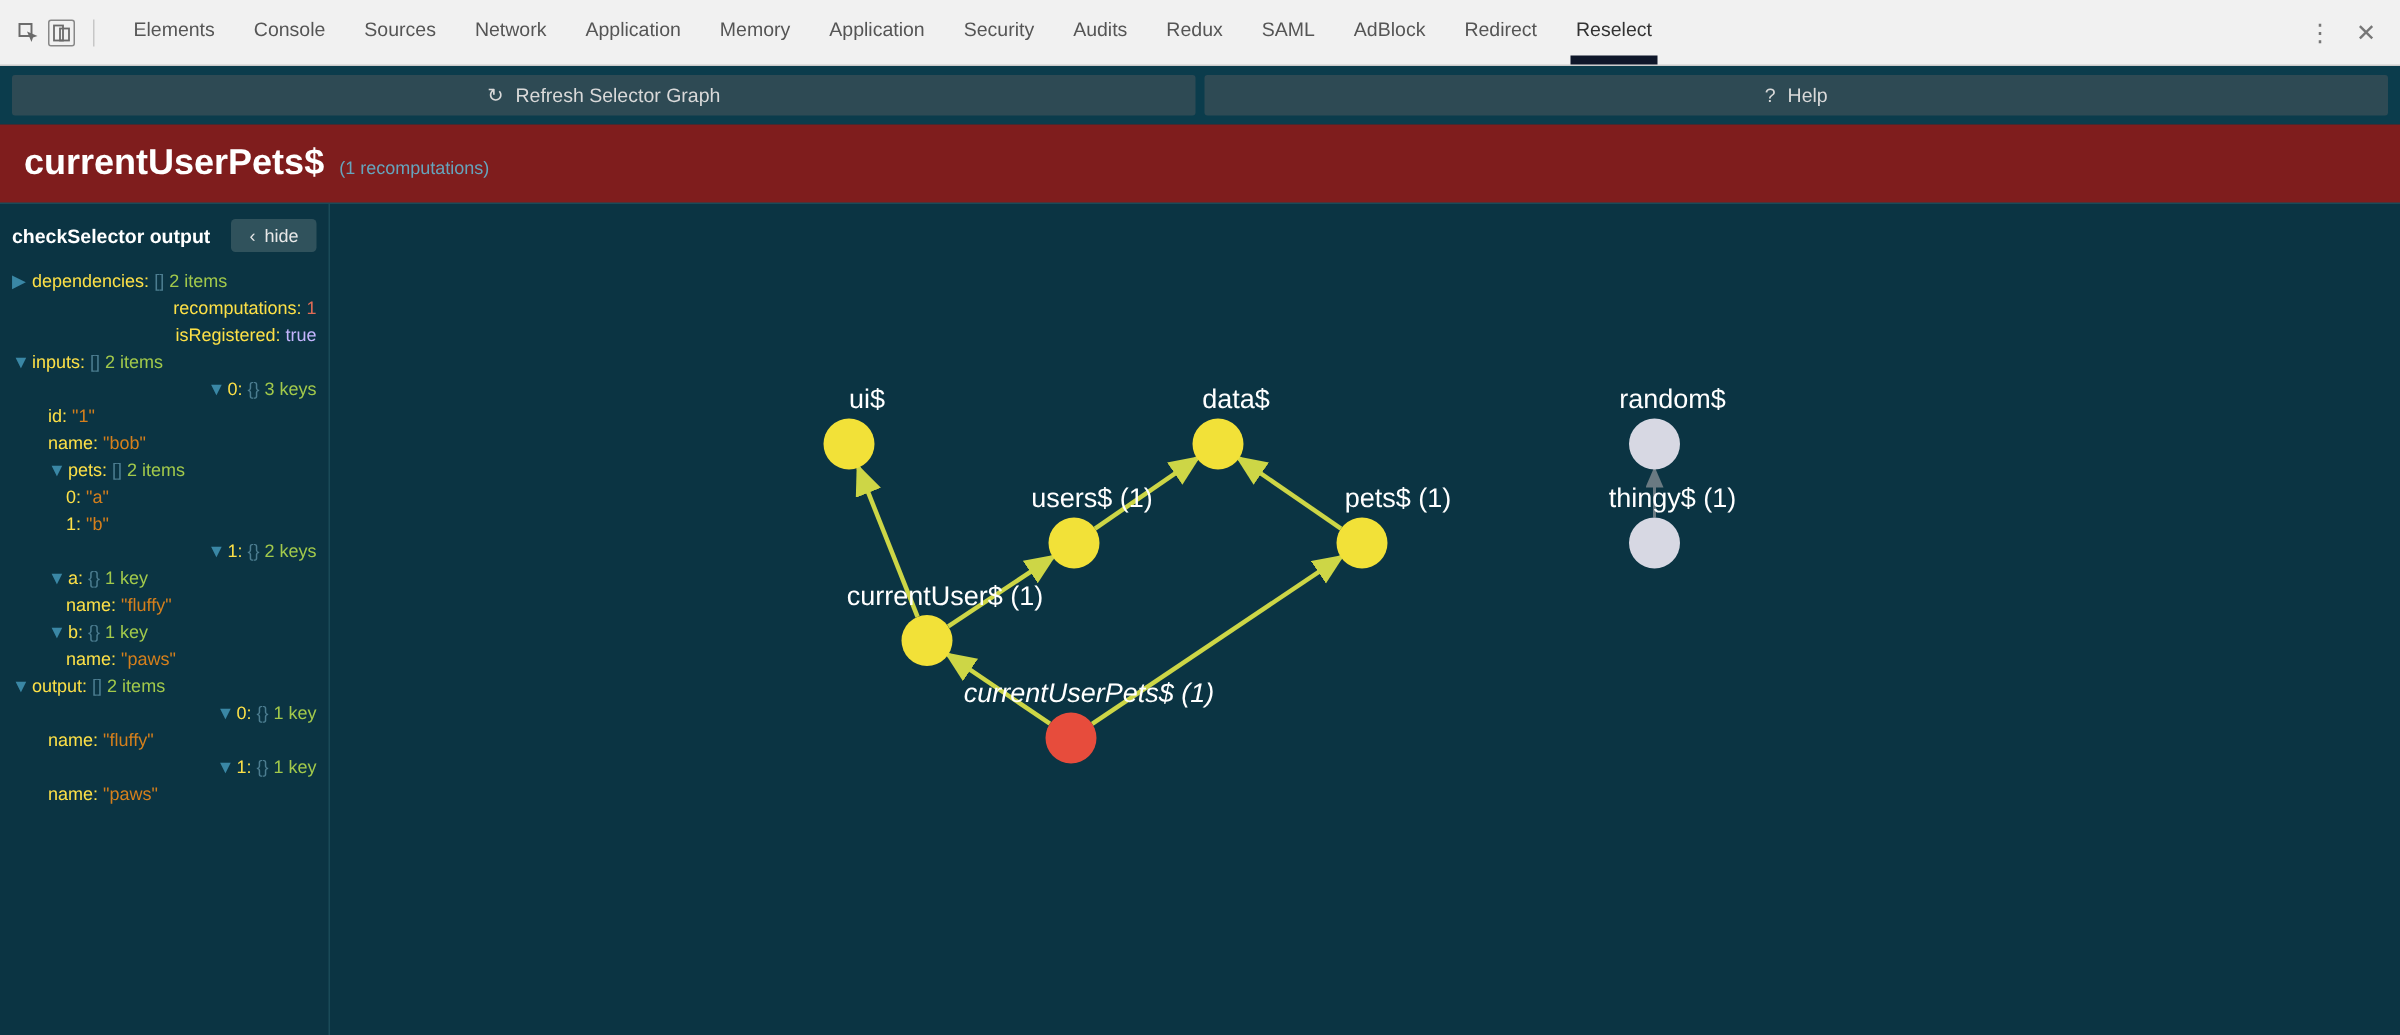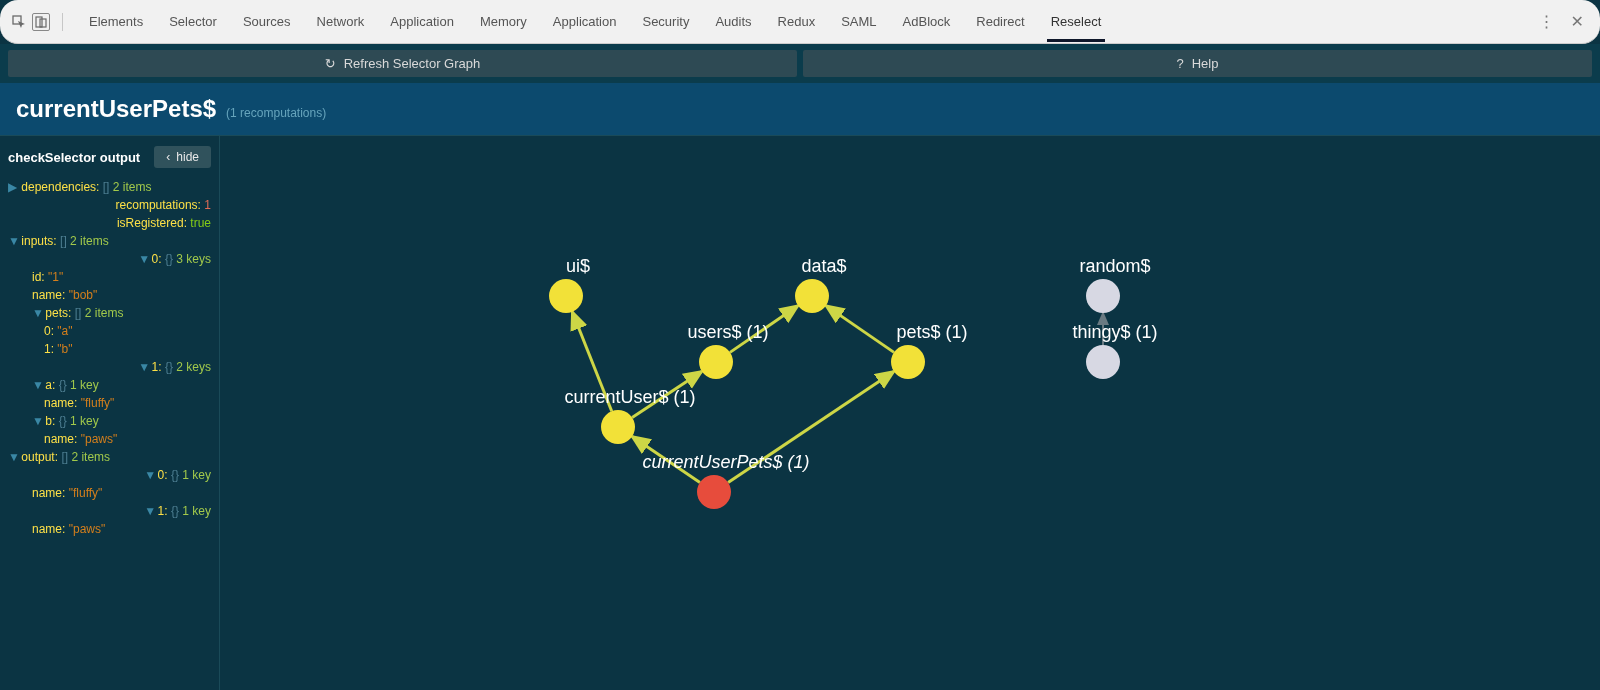--- a/index.html
+++ b/index.html
@@ -9,34 +9,33 @@
     .devtools-bar {
       height: 44px;
       background: #f1f1f1;
       border-bottom: 1px solid #ccc;
       display: flex;
       align-items: center;
       padding: 0 10px;
       gap: 4px;
       font-size: 13px;
       color: #555;
-      border-radius: 18px;
     }
     .devtools-bar .tool-icon {
       width: 18px; height: 18px;
       display: inline-flex; align-items: center; justify-content: center;
       color: #6a6a6a;
       border: 1px solid transparent;
       border-radius: 2px;
     }
     .devtools-bar .tool-icon.boxed { border-color: #888; }
     .devtools-bar .sep { width: 1px; height: 18px; background: #c7c7c7; margin: 0 8px; }
     .devtools-tabs { display: flex; gap: 18px; flex: 1; margin-left: 10px; }
     .devtools-tab { color: #555; cursor: pointer; padding: 12px 4px 10px; }
-    .devtools-tab.active { color: #333; border-bottom: 3px solid #0f172a; }
+    .devtools-tab.active { color: #333; border-bottom: 6px solid #0f172a; }
     .devtools-right { display: flex; align-items: center; gap: 16px; color: #777; margin-left: auto; padding-right: 6px; }
     .devtools-right .icon { font-size: 16px; cursor: pointer; }
 
     
     .ext-toolbar {
       display: flex; gap: 6px;
       background: #0b3c4c;
       padding: 6px 8px;
     }
     .ext-btn {
@@ -47,21 +46,21 @@
       font-size: 13px;
       text-align: center;
       padding: 6px 0;
       border-radius: 2px;
       cursor: pointer;
       display: flex; align-items: center; justify-content: center; gap: 8px;
     }
 
     
     .sel-header {
-      background: #0c4a6e;
+      background: #7f1d1d;
       padding: 12px 16px;
       display: flex; align-items: baseline; gap: 10px;
       color: #fff;
       border-bottom: 1px solid #1a4a58;
     }
     .sel-header h1 { font-size: 24px; font-weight: 700; font-family: "Menlo","Consolas",sans-serif; }
     .sel-header .recomp { color: #66a4bc; font-size: 12px; }
 
     
     .main { display: flex; height: calc(690px - 44px - 38px - 52px); background: #0b3443; }
@@ -84,21 +83,21 @@
       display: inline-flex; align-items: center; gap: 6px;
     }
     .tree { font-family: -apple-system, sans-serif; line-height: 1.5; }
     .row { white-space: nowrap; }
     .arrow { color: #3a87a5; display: inline-block; width: 10px; }
     .key { color: #fde047; }
     .type { color: #4c7d90; }
     .count { color: #a2c94b; }
     .valstr { color: #d57f1c; }
     .valnum { color: #e06b55; }
-    .valbool { color: #84cc16; }
+    .valbool { color: #c4b5fd; }
     .i1 { padding-left: 12px; text-align: right; }
     .i2 { padding-left: 24px; }
     .i3 { padding-left: 36px; }
 
     
     .graph { flex: 1; position: relative; background: #0b3443; }
     .node-label {
       position: absolute;
       color: #ffffff;
       font-size: 18px;
@@ -120,21 +119,21 @@
   </span>
   <span class="tool-icon boxed">
     <svg width="12" height="12" viewBox="0 0 12 12">
         <rect x="1" y="1" width="6" height="10" fill="none" stroke="#6a6a6a" stroke-width="1.2"></rect>
         <rect x="5" y="3" width="6" height="8" fill="none" stroke="#6a6a6a" stroke-width="1.2"></rect>
       </svg>
   </span>
   <span class="sep"></span>
   <div class="devtools-tabs" id="devtools-tabs">
       <span class="devtools-tab">Elements</span>
-      <span class="devtools-tab">Selector</span>
+      <span class="devtools-tab">Console</span>
       <span class="devtools-tab">Sources</span>
       <span class="devtools-tab">Network</span>
       <span class="devtools-tab">Application</span>
       <span class="devtools-tab">Memory</span>
       <span class="devtools-tab">Application</span>
       <span class="devtools-tab">Security</span>
       <span class="devtools-tab">Audits</span>
       <span class="devtools-tab">Redux</span>
       <span class="devtools-tab">SAML</span>
       <span class="devtools-tab">AdBlock</span>

